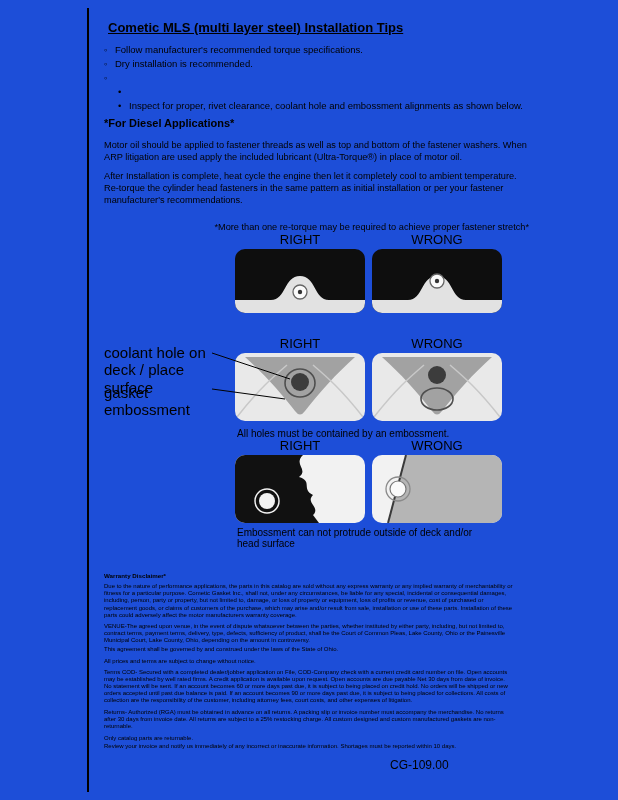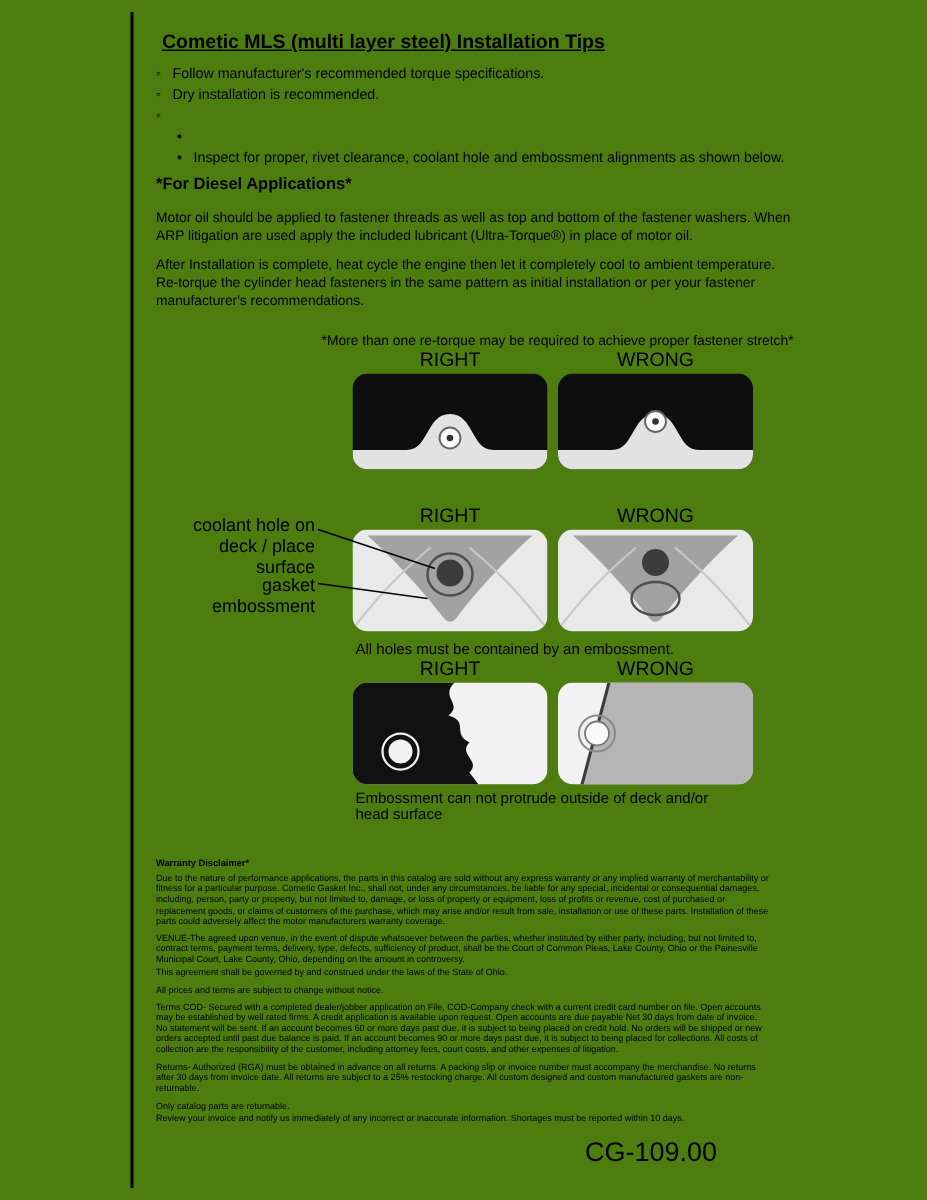--- a/index.html
+++ b/index.html
@@ -1,46 +1,46 @@
 <!DOCTYPE html>
 <html><head>
 <meta charset="utf-8">
 <style>
   * { margin:0; padding:0; box-sizing:border-box; }
   html,body { background:#ffffff; }
   body { font-family:"Liberation Sans", sans-serif; color:#000; }
-  .page { position:relative; width:618px; height:800px; background:#4d7c0f; overflow:hidden; }
+  .page { position:relative; width:618px; height:800px; background:#1d4ed8; overflow:hidden; }
   .left-rule { position:absolute; left:87px; top:8px; width:2px; height:784px; background:#000; }
 
   .title { position:absolute; left:108px; top:20px; font-size:13px; font-weight:bold; text-decoration:underline; }
 
   .bullets { position:absolute; left:104px; top:44px; width:440px; font-size:9.5px; line-height:1.32; }
   .b-line { display:flex; margin-bottom:1.5px; }
   .b-line .mk { width:11px; flex:none; }
   .b-line.sub { margin-left:14px; }
 
   .diesel { position:absolute; left:104px; top:116px; width:425px; font-size:9.2px; line-height:1.32; }
   .diesel h2 { font-size:11px; font-weight:bold; margin-bottom:8px; }
   .diesel p { margin-bottom:7px; }
   .diesel p.note { margin-top:15px;text-align:right; }
 
   .diagrams { position:absolute; left:104px; top:232px; width:420px; height:330px; }
   .dg-label { position:absolute; width:130px; text-align:center; font-size:13px; }
   .dg-img { position:absolute; width:130px; display:block; }
   .dg-img svg { display:block; width:130px; }
   .caption { position:absolute; font-size:10px; }
-  .ann { position:absolute; width:106px; text-align:right; font-size:12px; line-height:1.15; }
+  .ann { position:absolute; width:106px; text-align:left; font-size:15px; line-height:1.15; }
   .lines-overlay { position:absolute; left:0; top:0; width:420px; height:330px; pointer-events:none; }
 
   .warranty { position:absolute; left:104px; top:572px; width:410px; font-size:6px; line-height:1.18; }
   .warranty h3 { font-size:6.2px; font-weight:bold; margin-bottom:4px; }
   .warranty p { margin-bottom:4.5px; }
   .warranty p.tight { margin-bottom:1.5px; }
 
-  .footer { position:absolute; left:390px; top:758px; font-size:18px; }
+  .footer { position:absolute; left:390px; top:758px; font-size:12px; }
 </style>
 </head>
 <body>
 
 <div class="page">
   <div class="left-rule"></div>
 
   <h1 class="title">Cometic MLS (multi layer steel) Installation Tips</h1>
 
   <div class="bullets">

